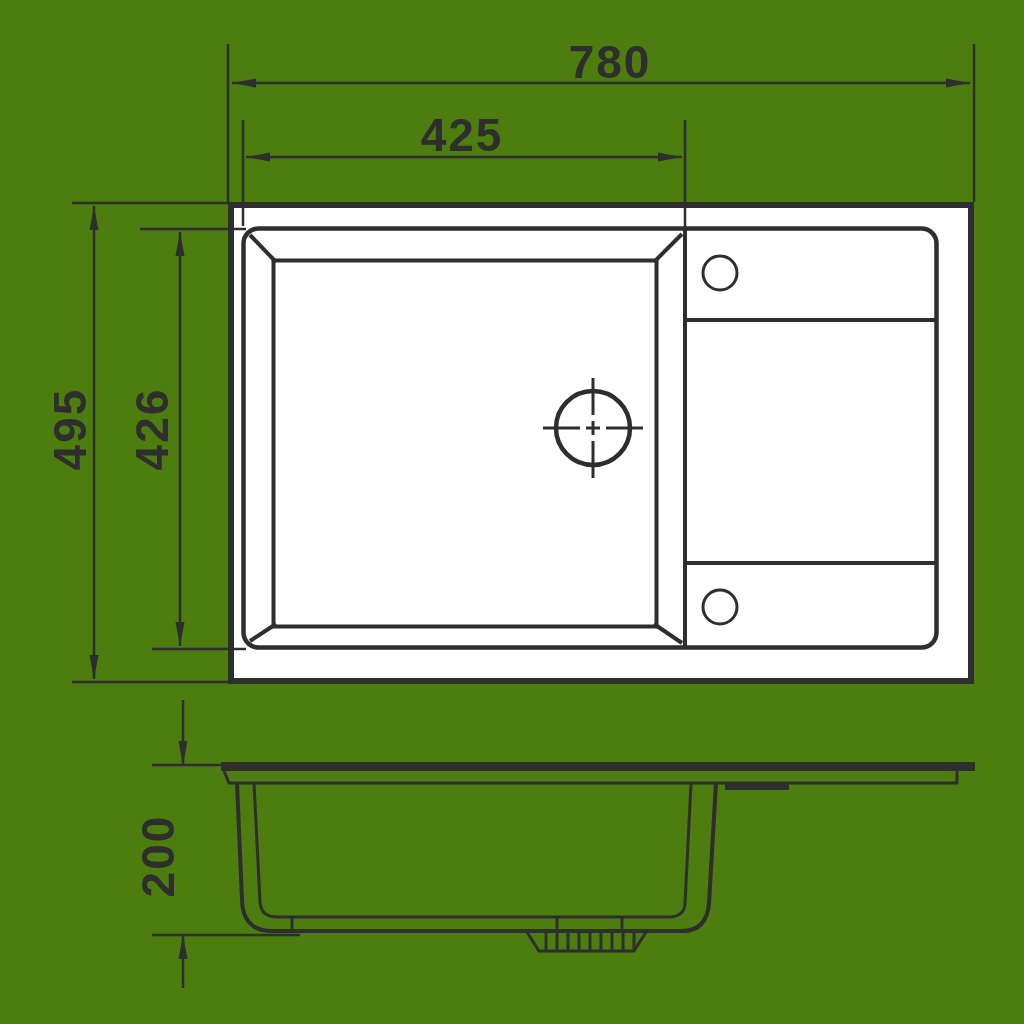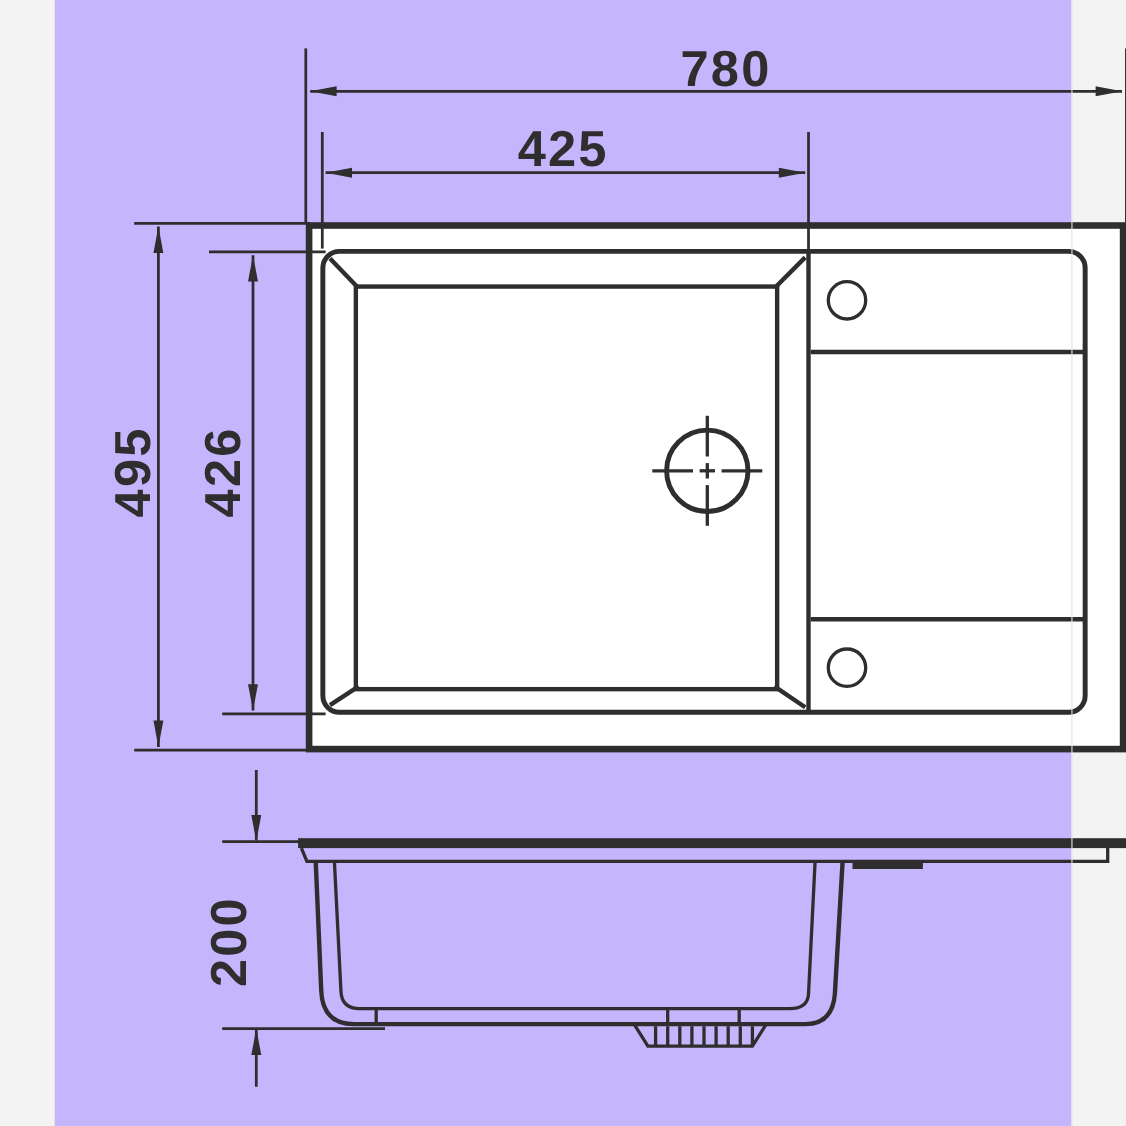--- a/index.html
+++ b/index.html
@@ -1,20 +1,20 @@
 <!DOCTYPE html>
 <html><head>
 <meta charset="utf-8">
 <style>
   html,body{margin:0;padding:0;background:#f3f3f3;}
   .page{
     position:relative;
-    width:924px;height:1024px;
+    width:1024px;height:1024px;
     margin:0 auto;
-    background:#c4b5fd;
+    background:#4d7c0f;
     outline:1px solid #e3e3e3;
     font-family:"Liberation Sans", sans-serif;
   }
   svg{display:block;}
   .thick{stroke:#2e2e2e;stroke-width:6;fill:#ffffff;}
   .rim{stroke:#2e2e2e;stroke-width:4.5;fill:none;}
   .line4{stroke:#2e2e2e;stroke-width:4;fill:none;}
   .line3{stroke:#2e2e2e;stroke-width:3;fill:none;}
   .dimline{stroke:#2e2e2e;stroke-width:2.5;fill:none;}
   .arrow{fill:#2e2e2e;stroke:none;}

